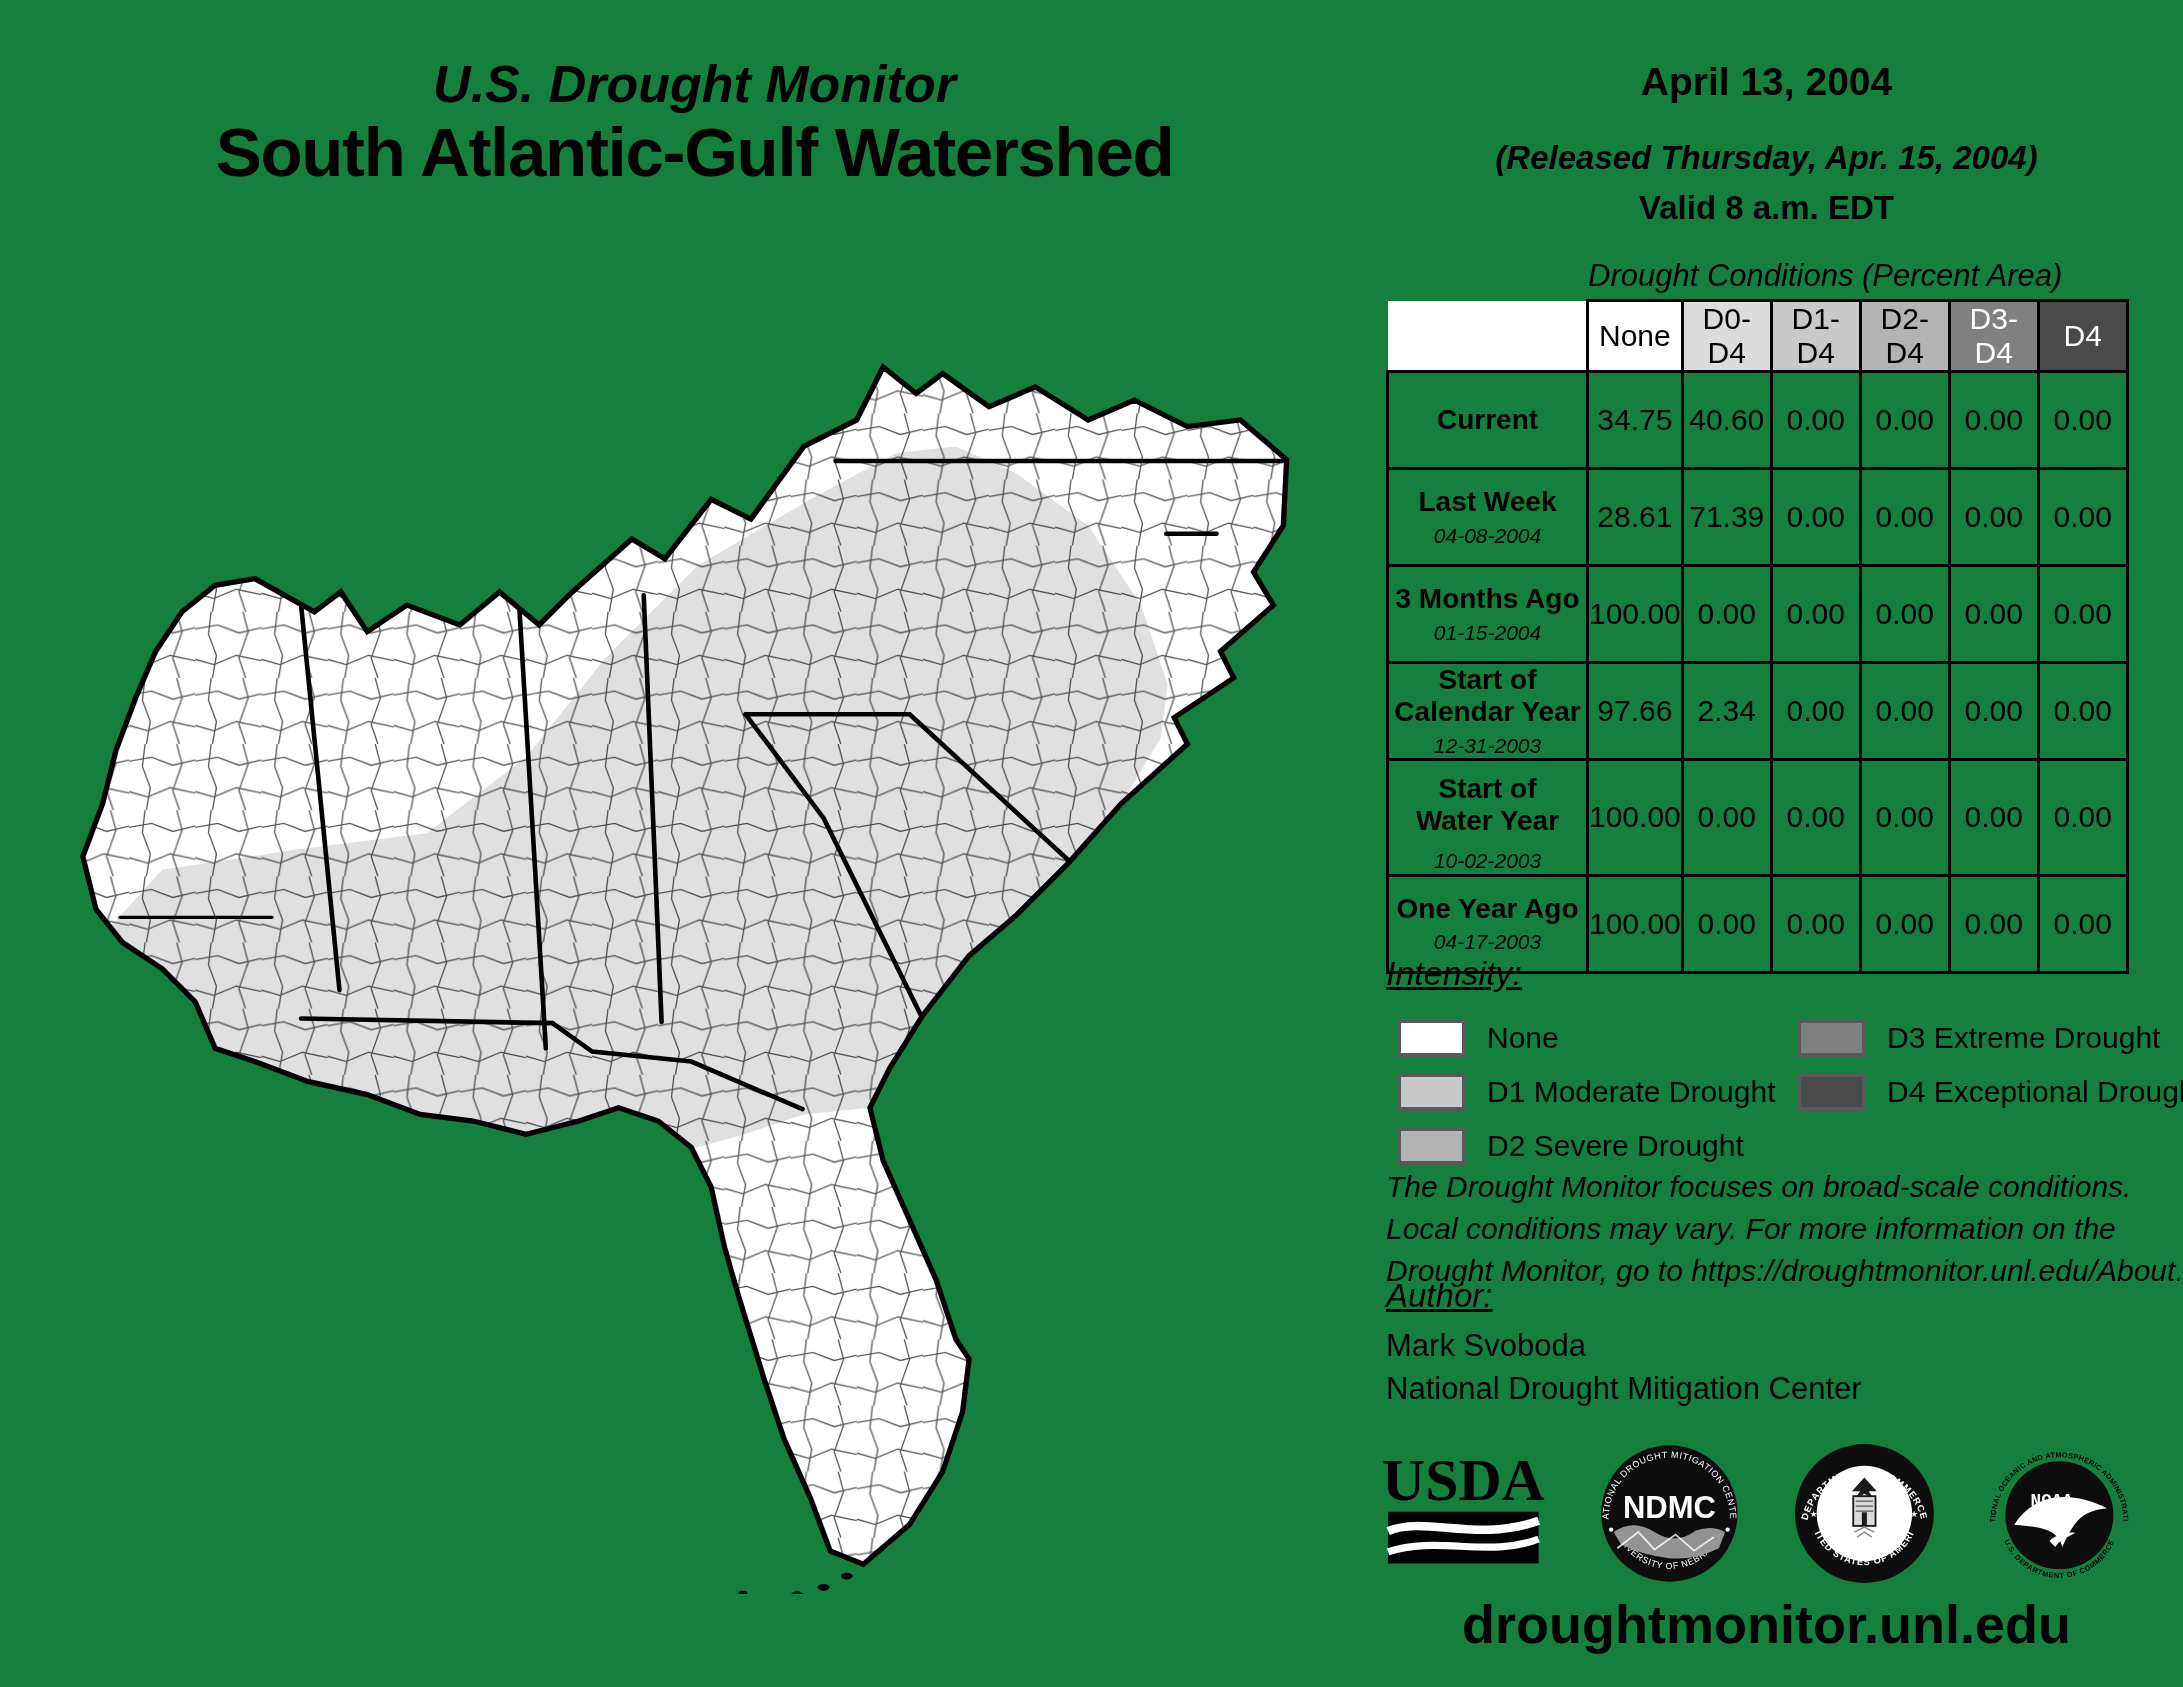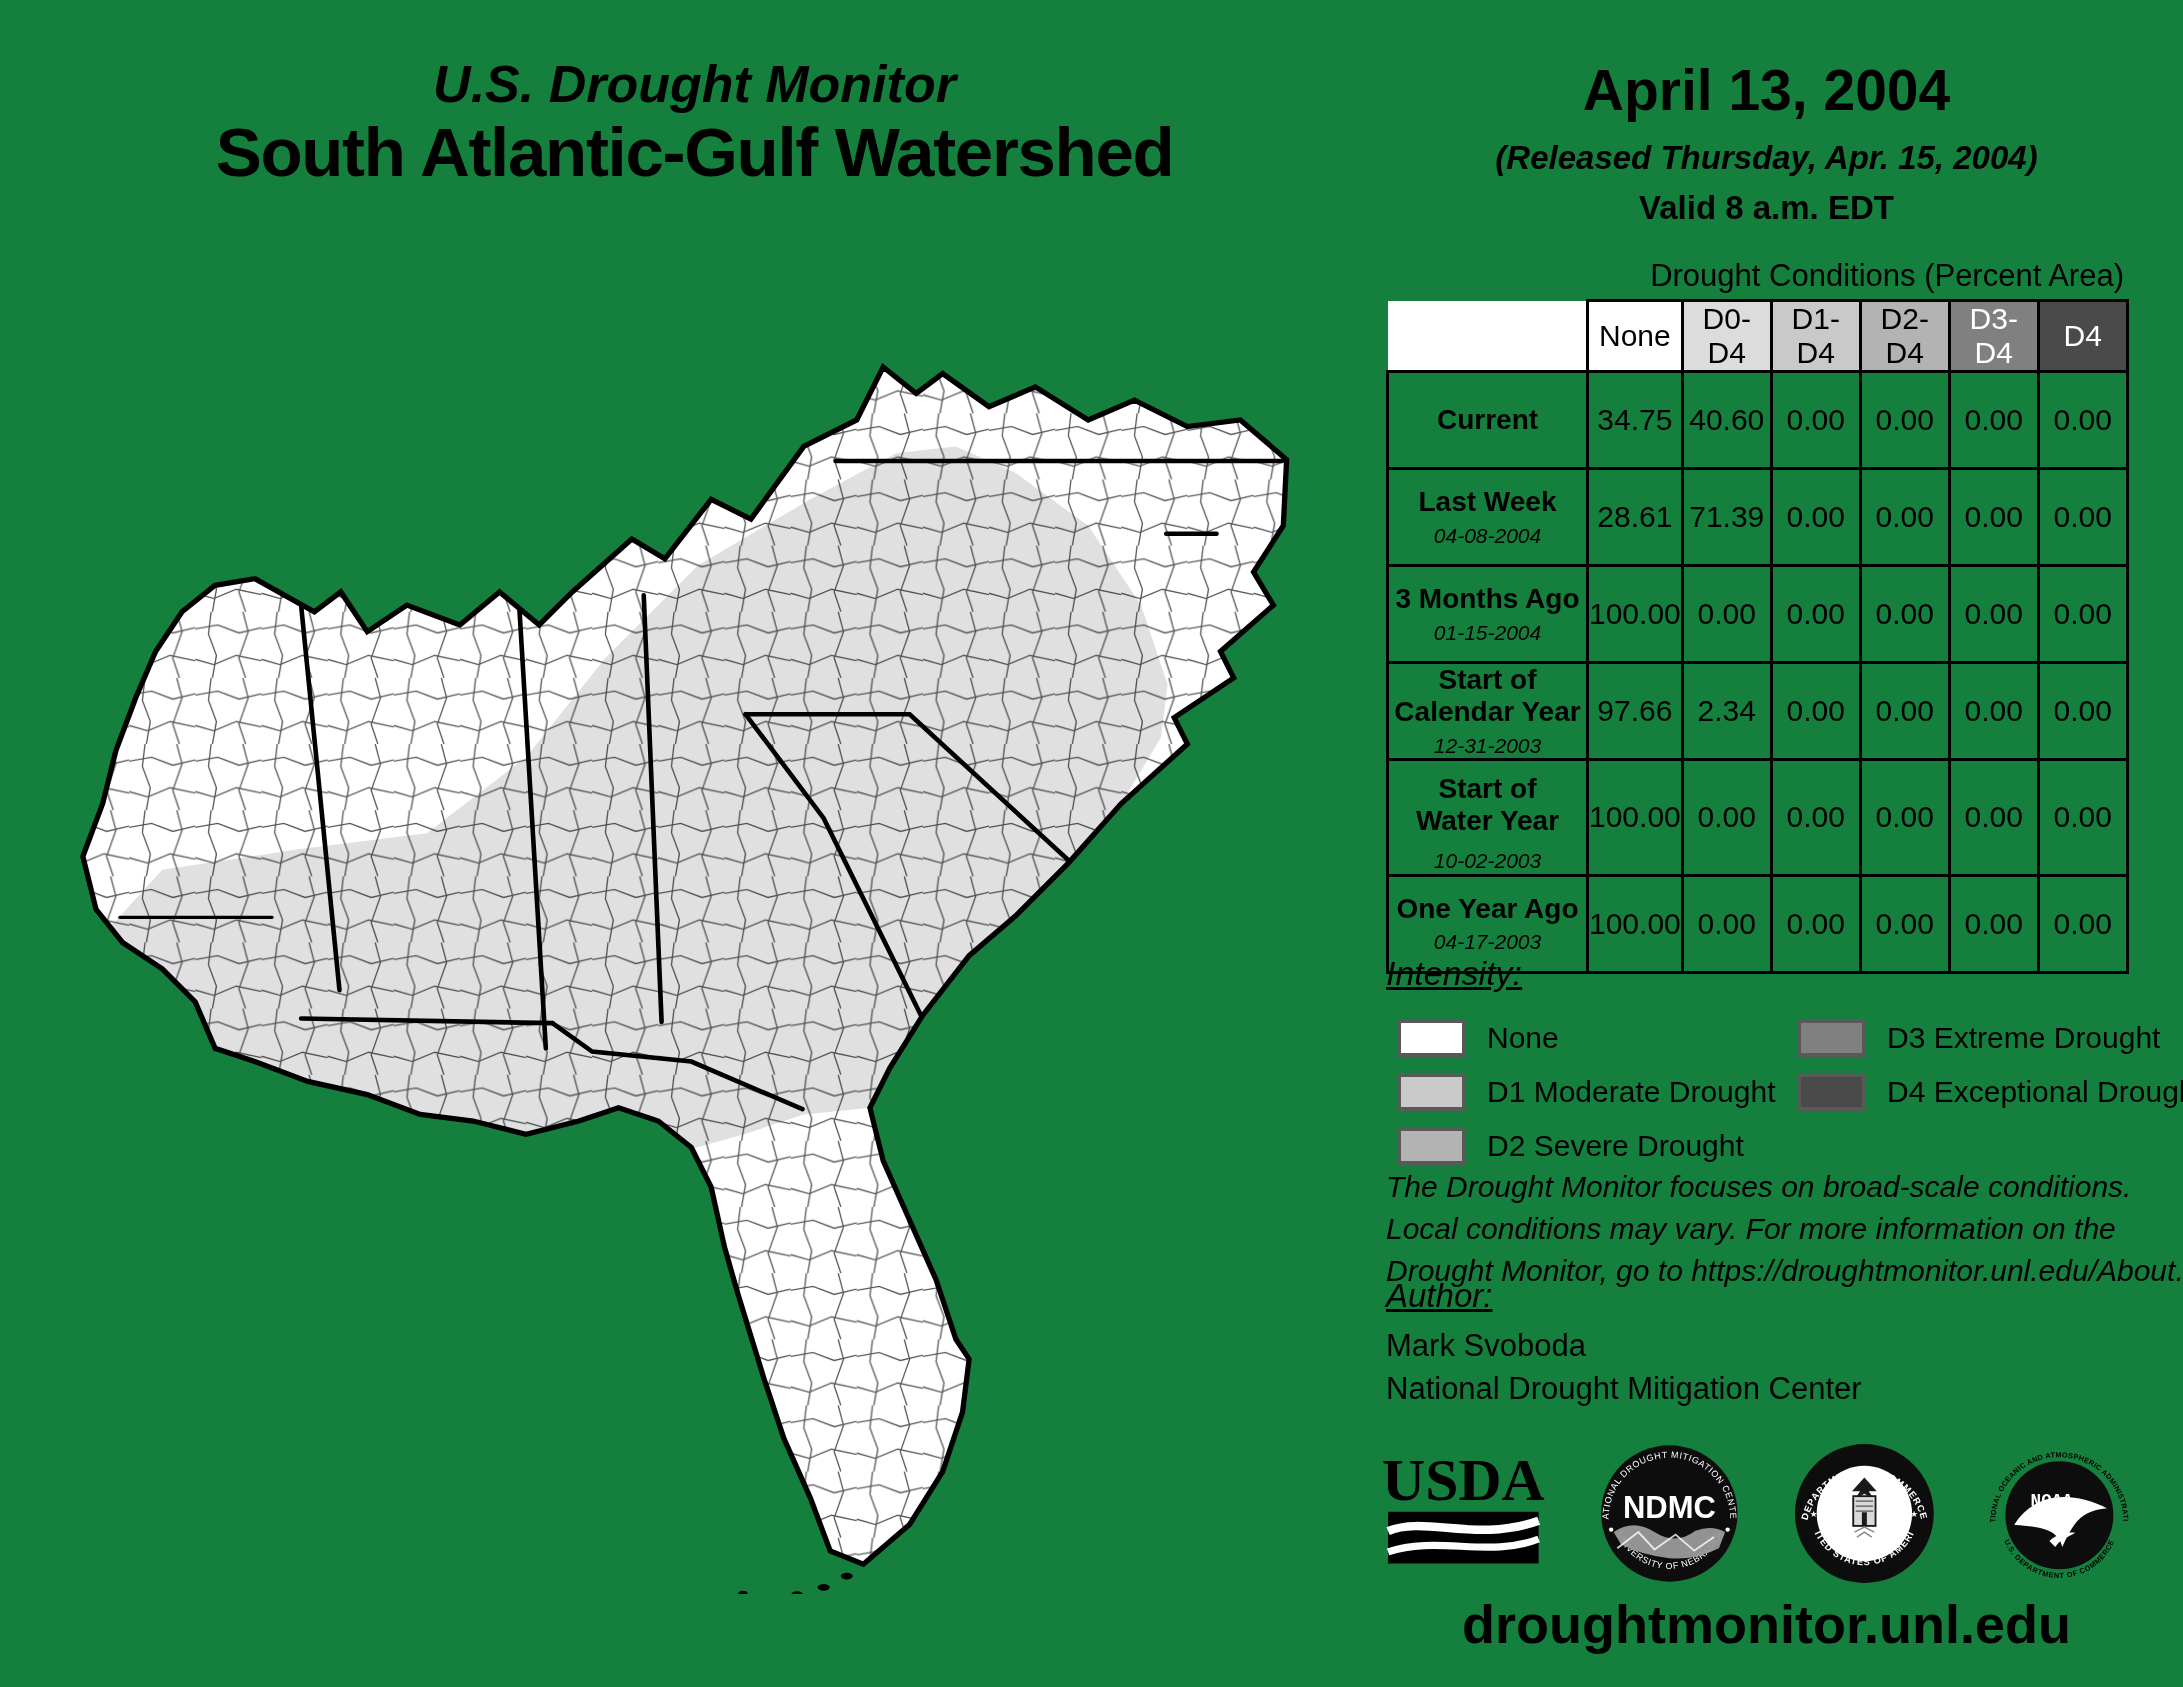--- a/index.html
+++ b/index.html
@@ -13,34 +13,34 @@
   .program-title {
     position:absolute; left:165px; top:58px; width:1059px;
     text-align:center; font-style:italic; font-weight:bold; font-size:52px; line-height:1;
   }
   .region-title {
     position:absolute; left:0; top:118px; width:1389px;
     text-align:center; font-weight:bold; font-size:69px; line-height:1; letter-spacing:-1.3px;
   }
   .date-title {
     position:absolute; left:1416px; top:62px; width:701px;
-    text-align:center; font-weight:bold; font-size:57px; line-height:1;
+    text-align:center; font-weight:bold; font-size:39px; line-height:1;
   }
   .released-line {
     position:absolute; left:1416px; top:139px; width:701px;
     text-align:center; font-weight:bold; font-style:italic; font-size:33px;
   }
   .valid-line {
     position:absolute; left:1416px; top:189px; width:701px;
     text-align:center; font-weight:bold; font-size:33px;
   }
   
   .tbl-title {
     position:absolute; left:1588px; top:258px; width:536px;
-    text-align:right; font-size:31px;
+    text-align:left; font-style:italic; font-size:31px;
   }
   table.dm {
     position:absolute; left:1386px; top:299px;
     border-collapse:collapse; table-layout:fixed;
   }
   table.dm col.lab { width:200px; }
   table.dm col.val { width:89px; }
   table.dm th, table.dm td {
     border:3.3px solid #000; text-align:center; vertical-align:middle;
     font-size:30px; font-weight:normal; padding:0;

